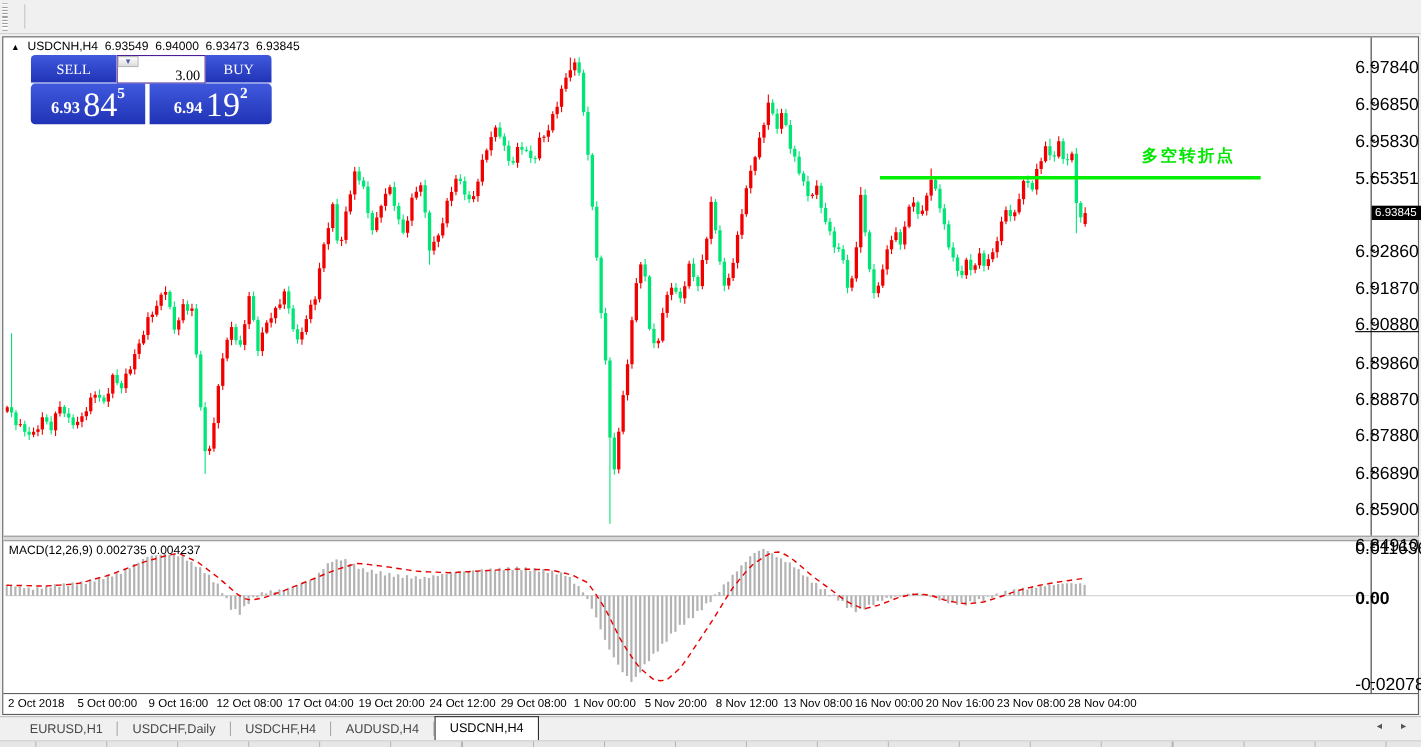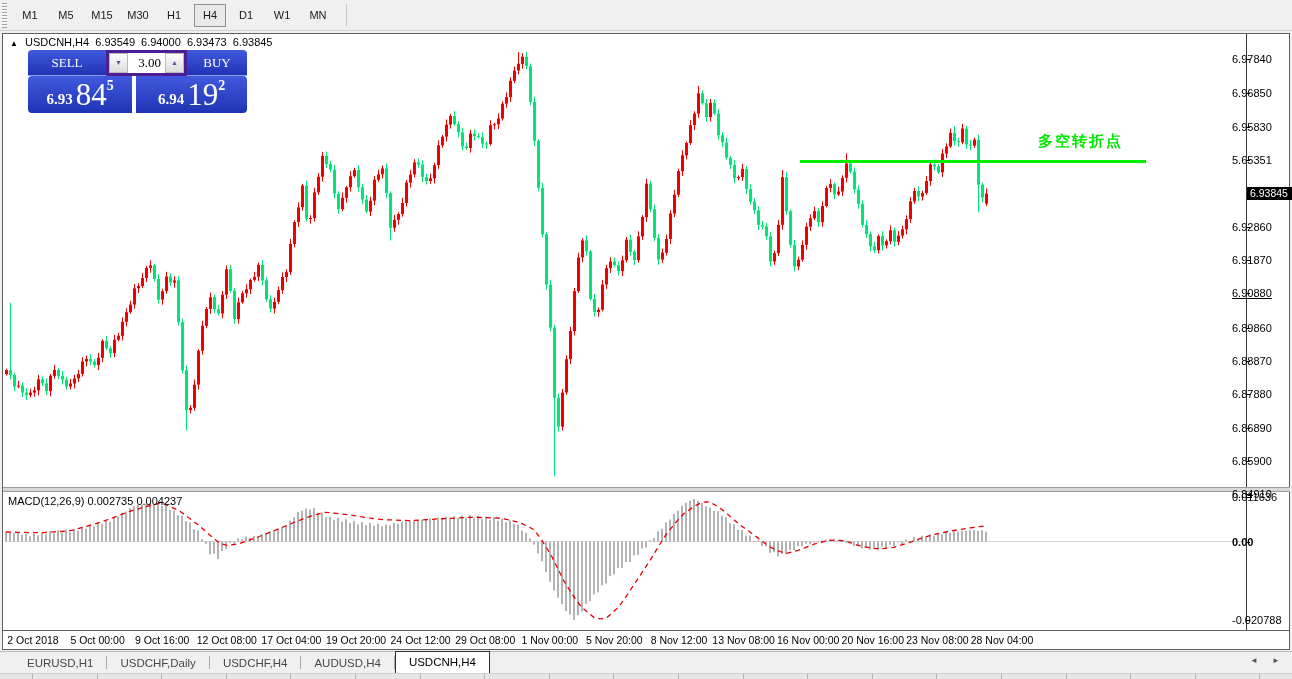--- a/index.html
+++ b/index.html
@@ -22,36 +22,36 @@
              border-top:1px solid #9b9b9b;border-bottom:1px solid #9b9b9b;box-sizing:content-box;}
   .date-sep{position:absolute;left:3px;top:630px;width:1287px;height:1px;background:#606060;}
   .chart-header{position:absolute;left:10px;top:36px;font-size:11px;color:#000;}
   .chart-header .tri{font-size:8px;margin-right:4px;}
   .chart-header span{margin-right:3px;}
   .macd-label{position:absolute;left:8px;top:495px;font-size:11px;color:#000;}
   .annotation{position:absolute;left:1038px;top:132px;font-size:15px;font-weight:bold;
               color:#00e600;letter-spacing:2px;}
   
   #labels{position:absolute;left:0;top:0;width:1292px;height:679px;pointer-events:none;}
-  .plabel{position:absolute;left:1232px;font-size:11px;color:#000;}
+  .plabel{position:absolute;left:1232px;font-size:16px;color:#000;}
   .ptick{position:absolute;left:1246px;width:4px;height:1px;background:#000;}
   .ptag{position:absolute;left:1247px;width:45px;height:13px;background:#000;color:#fff;
         font-size:10.5px;line-height:13px;padding-left:3px;box-sizing:border-box;}
   .dlabel{position:absolute;top:634px;font-size:10.5px;color:#000;transform:translateX(-50%);white-space:nowrap;}
   
   .tpanel{position:absolute;left:28px;top:50px;width:179px;height:63px;font-family:Liberation Serif, serif;}
   .tp-blue{background:linear-gradient(#4059dd,#2033b6);}
   .tp-selltab{position:absolute;left:0;top:0;width:78px;height:26px;border-radius:4px 0 0 0;
               color:#fff;font-size:13px;display:flex;align-items:center;justify-content:center;
               border-bottom:1px solid #8d9bee;box-sizing:border-box;}
   .tp-buytab{position:absolute;left:159px;top:0;width:60px;height:26px;border-radius:0 4px 0 0;
              color:#fff;font-size:13px;display:flex;align-items:center;justify-content:center;
              border-bottom:1px solid #8d9bee;box-sizing:border-box;}
   .tp-vol{position:absolute;left:78px;top:0;width:81px;height:26px;background:#fff;
-          border:3px solid #4c1d95;box-sizing:border-box;display:flex;}
+          border:1px solid #4c1d95;box-sizing:border-box;display:flex;flex-direction:column;}
   .tp-step{width:19px;background:linear-gradient(#fdfdfd,#dcdcdc);border:1px solid #b9b9b9;
            box-sizing:border-box;font-size:7px;color:#4a5aa8;display:flex;align-items:center;justify-content:center;}
   .tp-volval{flex:1;font-size:13px;color:#000;display:flex;align-items:center;justify-content:flex-end;padding-right:4px;}
   .tp-big{position:absolute;top:26px;height:37px;border-radius:3px;color:#fff;display:flex;
           align-items:center;justify-content:center;}
   .tp-big .pfx{font-size:15px;font-weight:bold;align-self:flex-end;margin-bottom:5px;margin-right:3px;}
   .tp-big .big{font-size:31px;font-weight:500;line-height:31px;}
   .tp-big .sup{font-size:14px;font-weight:bold;align-self:flex-start;margin-top:2px;}
   .tp-sell{left:0;width:104px;border-radius:4px 0 0 4px;}
   .tp-buy{left:108px;width:111px;border-radius:0 4px 4px 0;}
@@ -67,31 +67,20 @@
           border-top:1px solid #cfcfcf;box-sizing:border-box;
           background-image:repeating-linear-gradient(to right,transparent 0 63.6px,#b2b2b2 63.6px 64.6px);
           background-position-x:33px;}
   svg#chart-svg{position:absolute;left:0;top:0;}
 </style>
 </head>
 <body>
 
 <div class="toolbar">
   <div class="grip"></div>
-  <div style="display:flex">
-      <div class="tfbtn">M1</div>
-      <div class="tfbtn">M5</div>
-      <div class="tfbtn">M15</div>
-      <div class="tfbtn">M30</div>
-      <div class="tfbtn">H1</div>
-      <div class="tfbtn active">H4</div>
-      <div class="tfbtn">D1</div>
-      <div class="tfbtn">W1</div>
-      <div class="tfbtn">MN</div>
-    </div>
   <div class="tbsep"></div>
 </div>
 
 <div class="winframe"></div>
 <svg id="chart-svg" width="1292" height="679">
     <defs>
       <clipPath id="pc">
         <rect x="5" y="46" width="1240" height="440"></rect>
       </clipPath>
       <clipPath id="mc">

